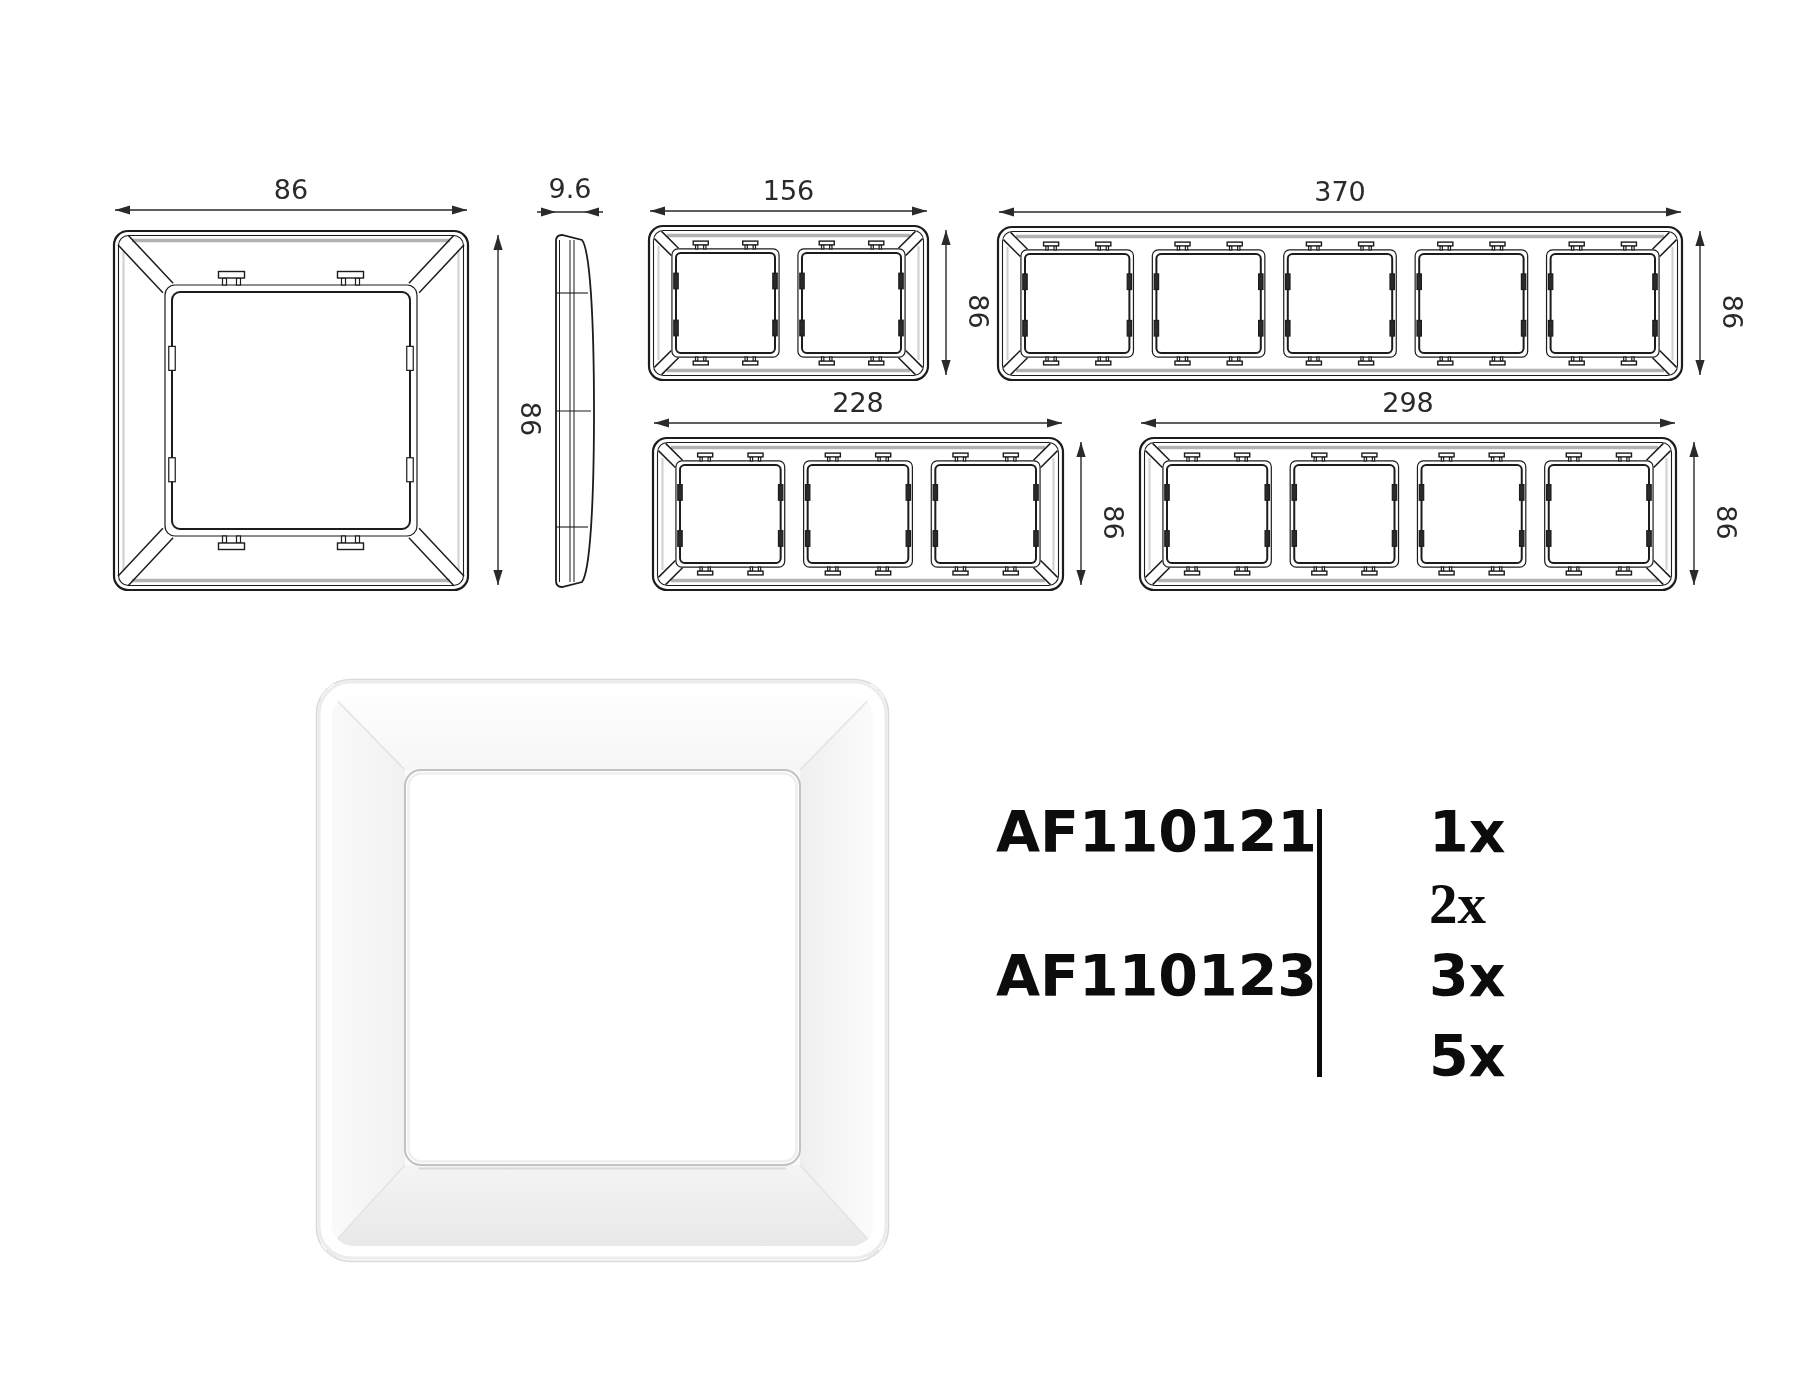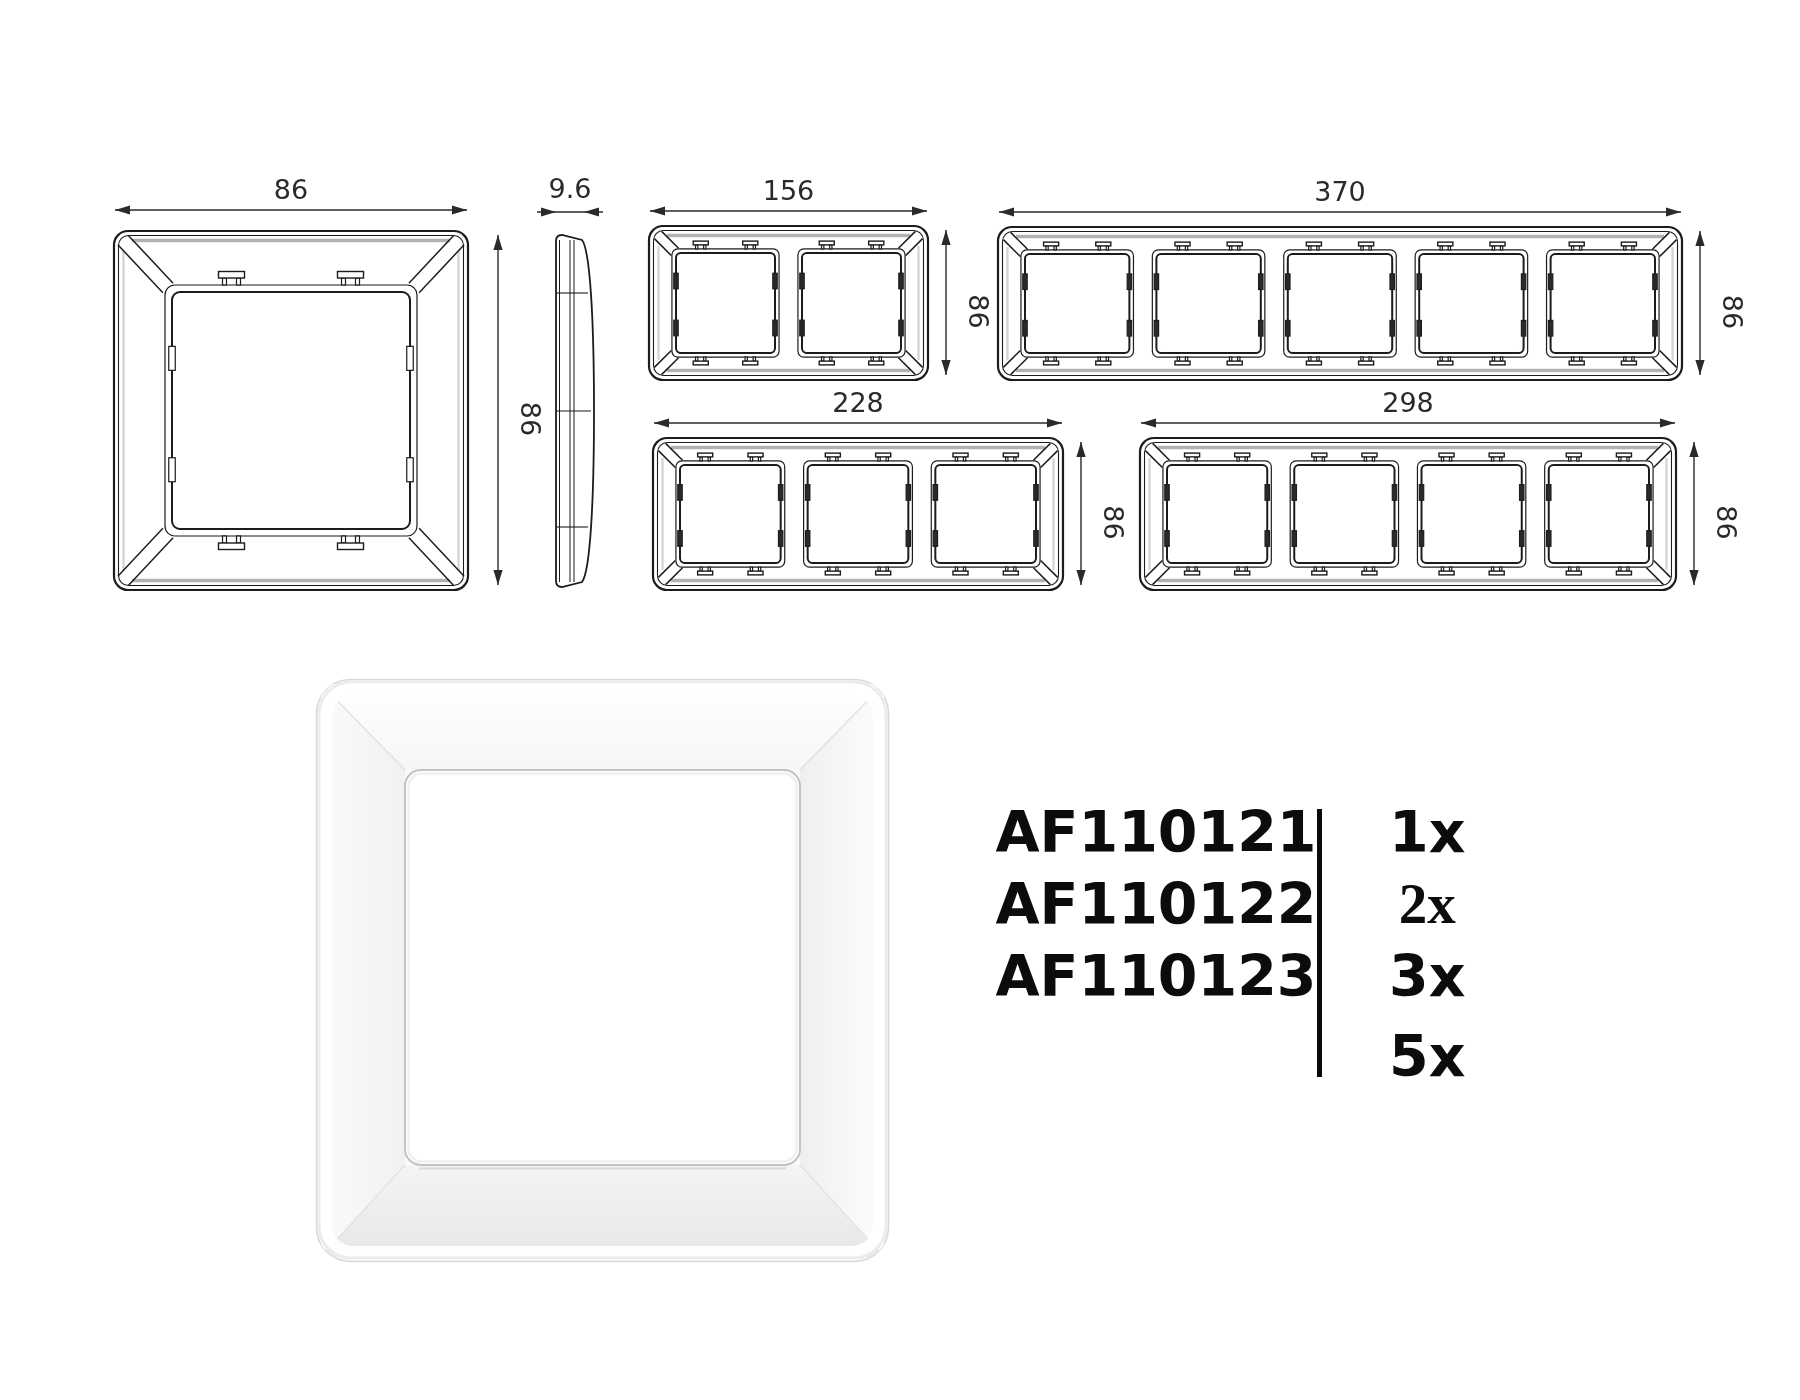--- a/index.html
+++ b/index.html
@@ -11,22 +11,22 @@
   #render{position:absolute;}
   #parts-table{
     position:absolute;left:995px;top:796px;
     display:grid;grid-template-columns:322px 6px auto;
     font-weight:bold;color:#0c0c0c;
   }
   #parts-table .code,#parts-table .qty{
     font-size:57px;line-height:72px;white-space:nowrap;
     letter-spacing:0px;
   }
-  #parts-table .code{grid-column:1;text-align:center;}
-  #parts-table .qty{grid-column:3;padding-left:66px;text-align:center;}
+  #parts-table .code{grid-column:1;text-align:right;}
+  #parts-table .qty{grid-column:3;padding-left:106px;text-align:left;}
   #parts-table .divider{
     grid-column:2;grid-row:1 / span 5;
     width:5px;margin-top:13px;margin-bottom:15px;
   }
   svg text{font-family:"DejaVu Sans","Liberation Sans",sans-serif;}
 </style>
 </head>
 <body>
 
 <div class="canvas">
@@ -477,19 +477,18 @@
         </g>
         <rect x="90" y="92" width="395" height="395" rx="16" ry="16" stroke="#c2c2c2" stroke-width="2" fill="#ffffff"></rect>
         <rect x="93.5" y="95.5" width="388" height="388" rx="13" ry="13" fill="none" stroke="#efefef" stroke-width="2.5"></rect>
         <line x1="104" y1="490.5" x2="471" y2="490.5" stroke="#dadada" stroke-width="2"></line>
       </g>
     </svg>
   <div id="parts-table">
       <div class="divider" style="background: rgb(10, 10, 10);"></div>
       <div class="code" style="grid-row: 1;">AF110121</div>
       <div class="qty" style="grid-row: 1;">1x</div>
-      <div class="code" style="grid-row: 2;">AF110122</div>
       <div class="qty" style="grid-row: 2; font-family: Liberation Serif, serif;">2x</div>
       <div class="code" style="grid-row: 3;">AF110123</div>
       <div class="qty" style="grid-row: 3;">3x</div>
       <div class="qty" style="grid-row: 5; margin-top: 8px;">5x</div>
     </div>
 </div>
 
 </body></html>

